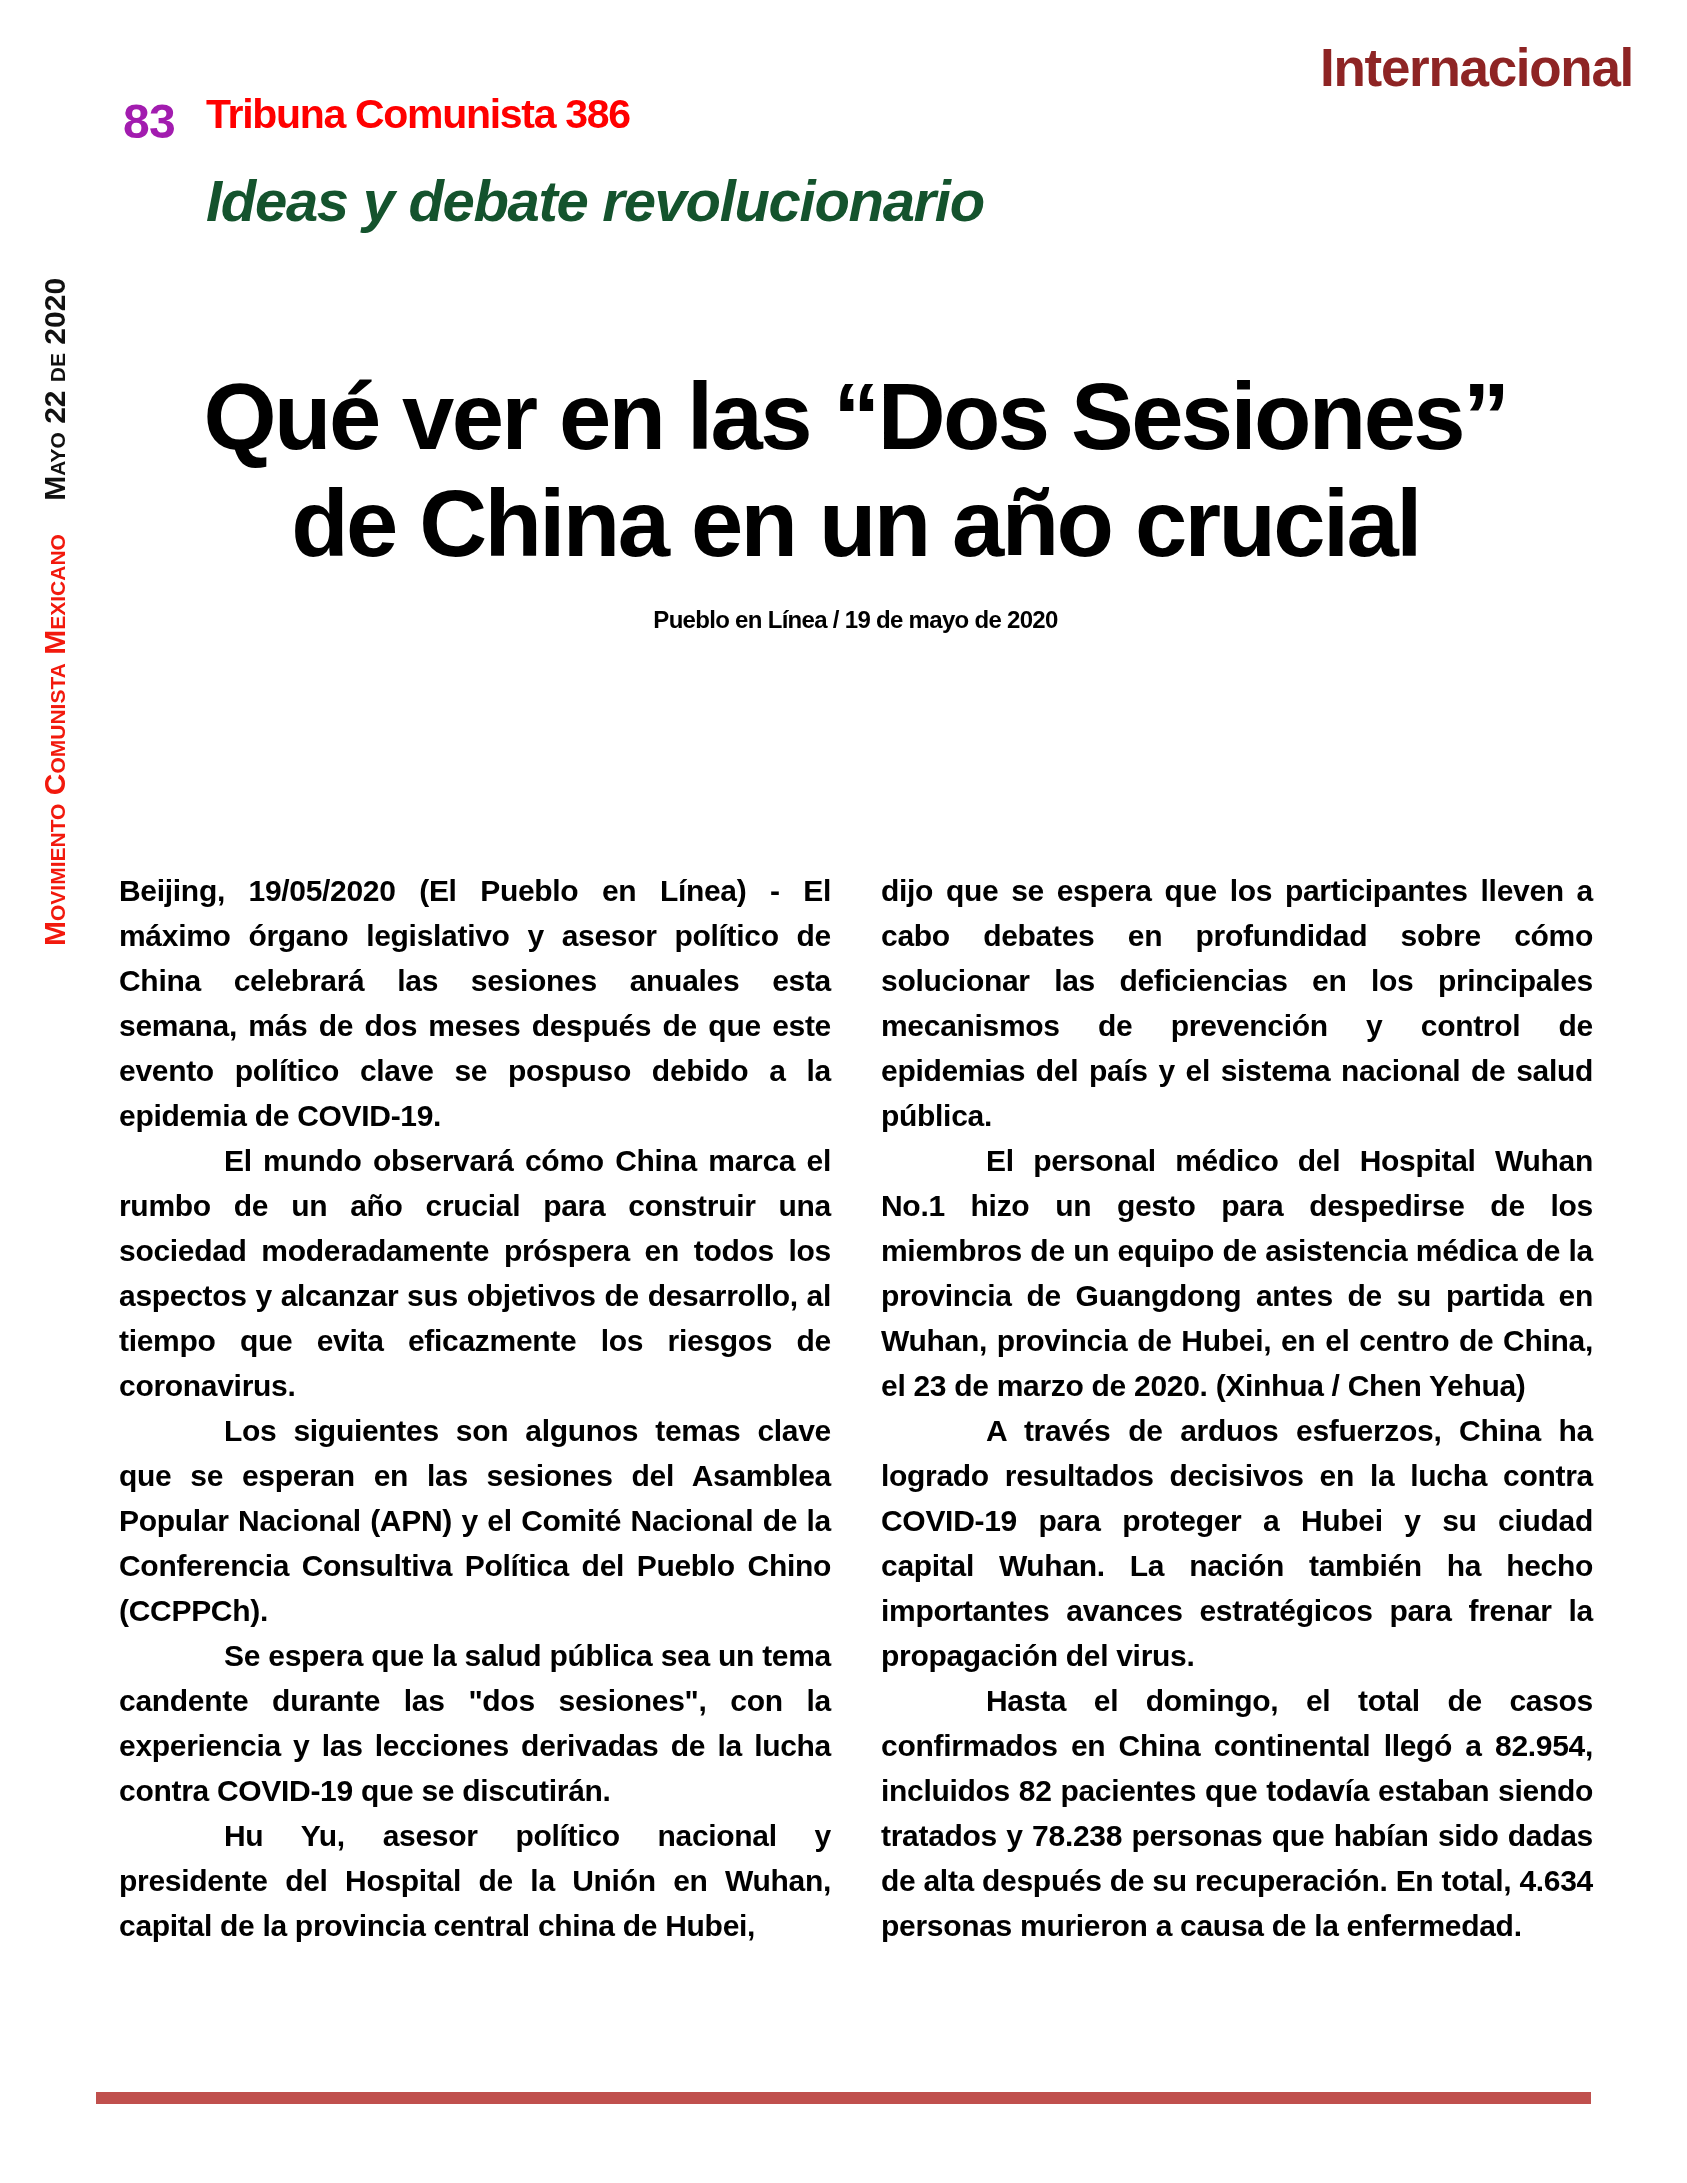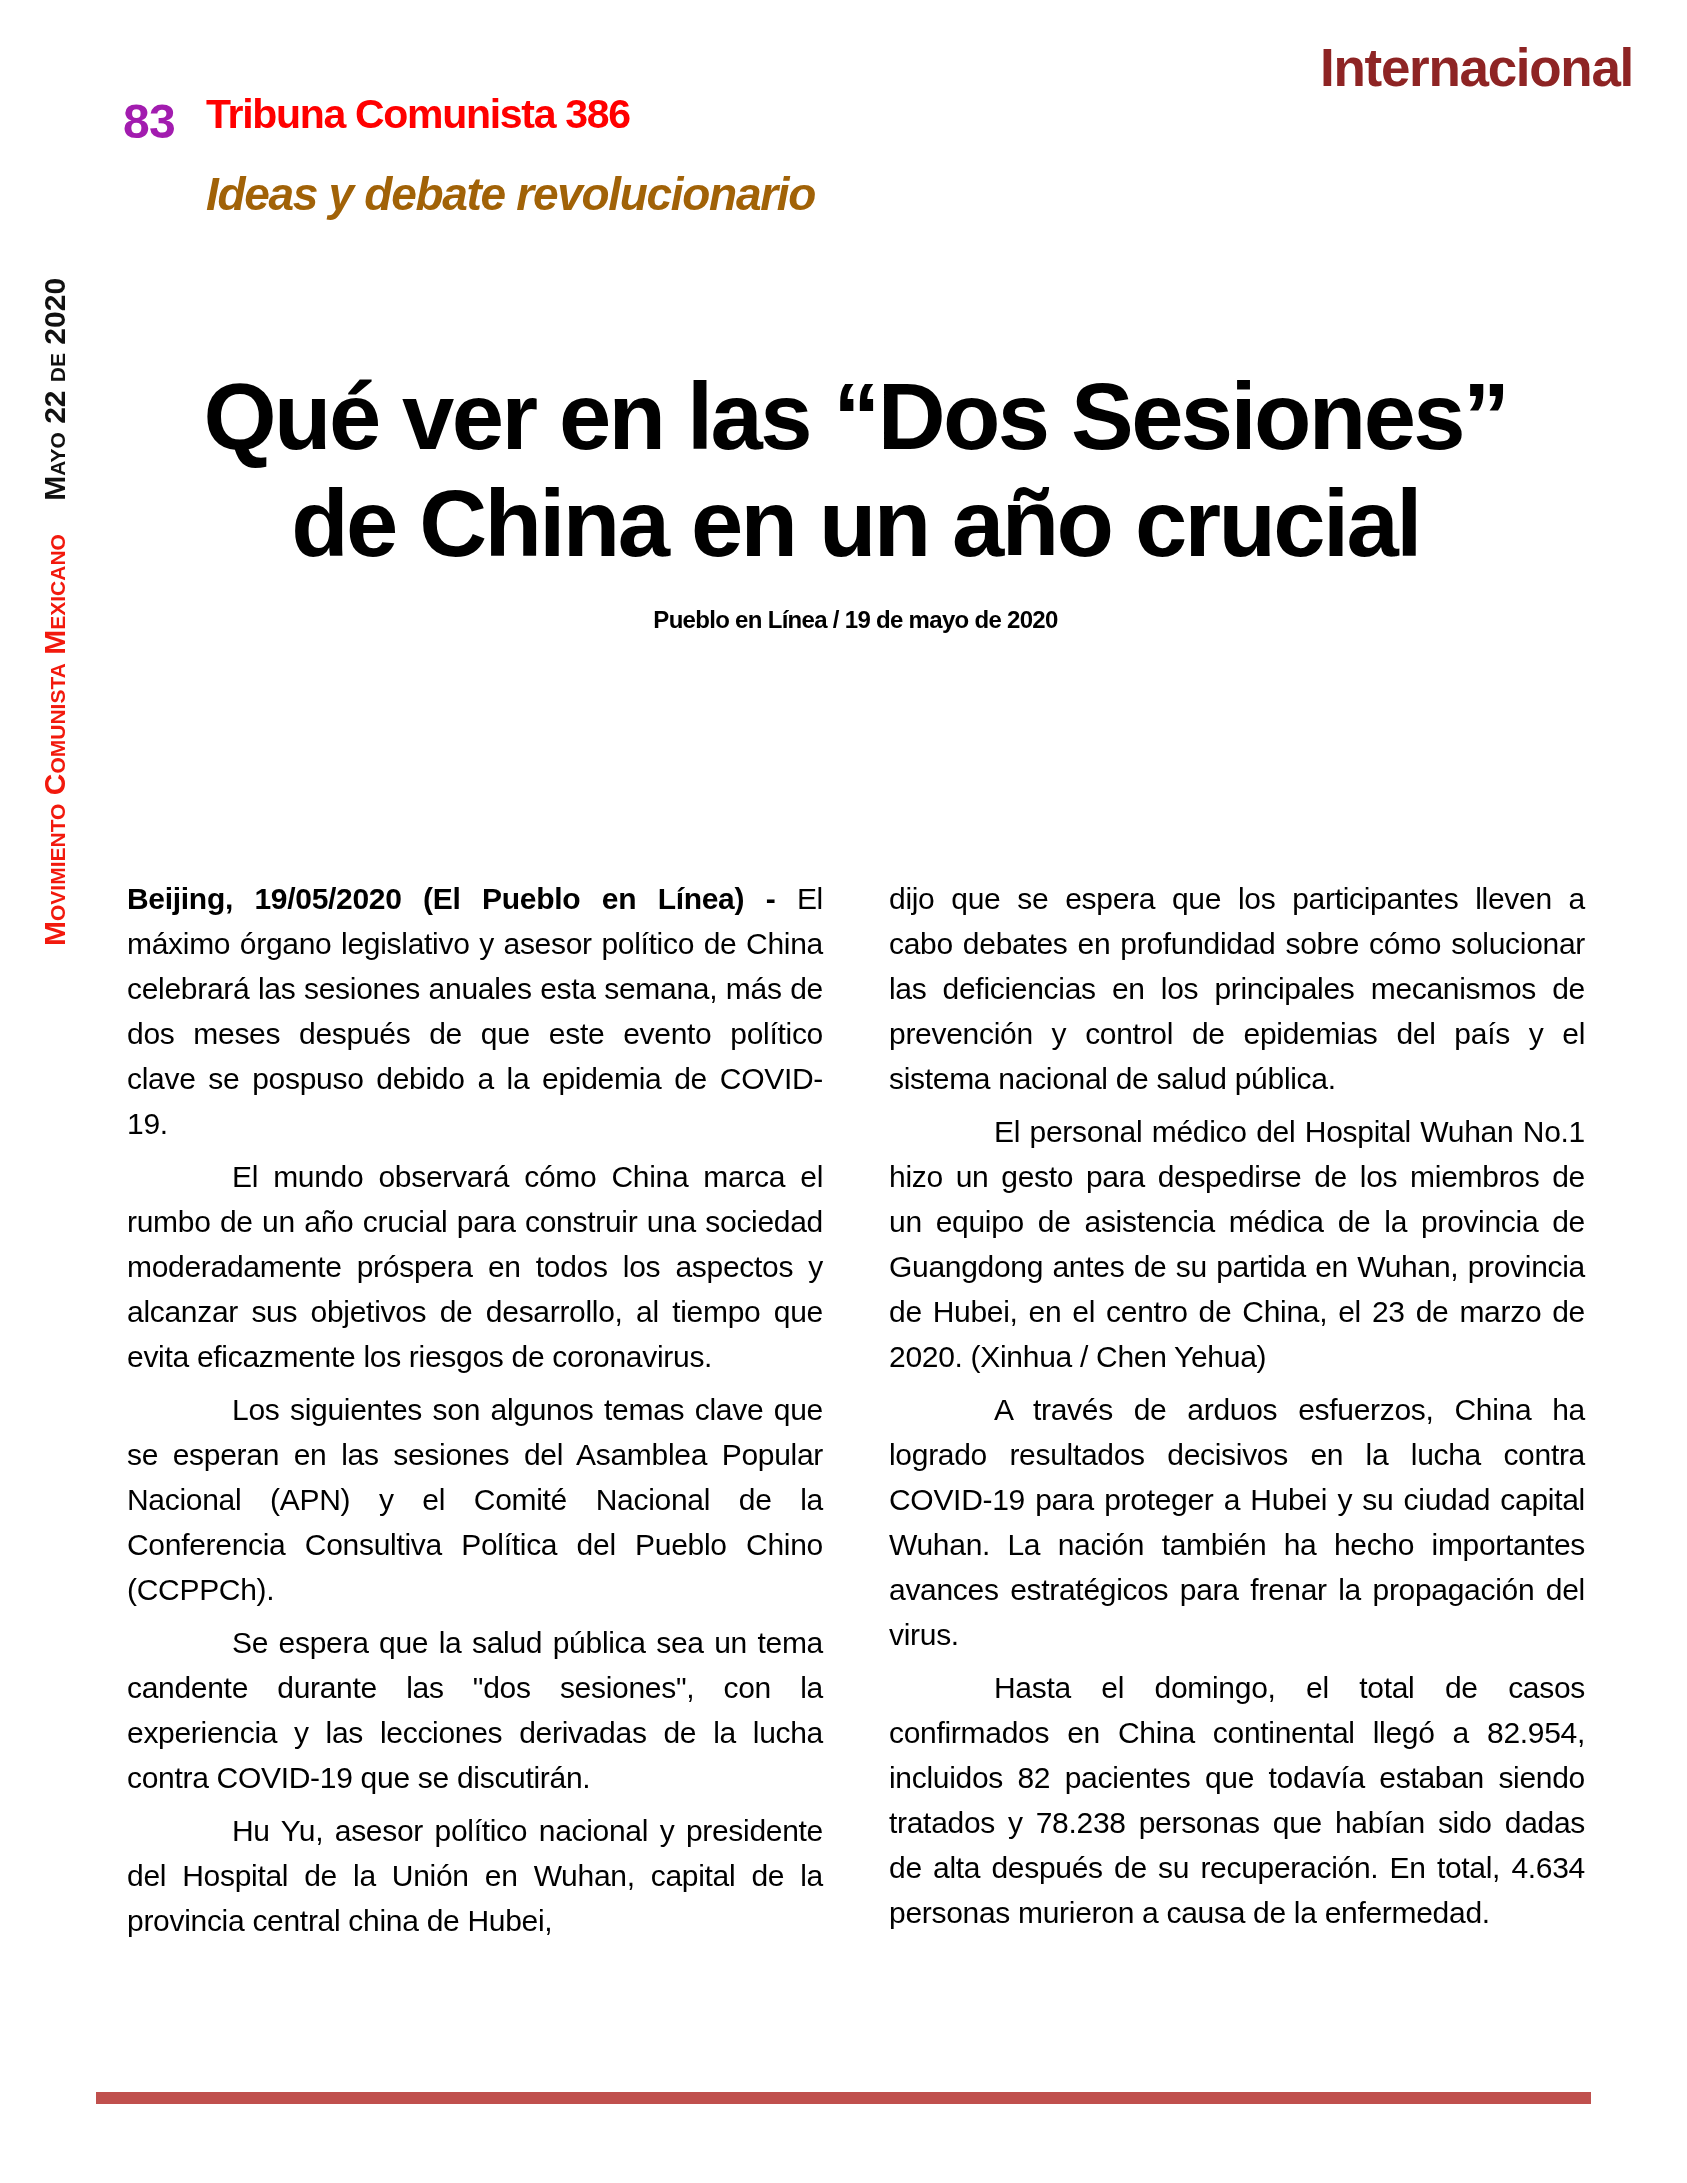--- a/index.html
+++ b/index.html
@@ -13,21 +13,21 @@
     font-size:48px; font-weight:bold; color:#a21caf;
     letter-spacing:-0.7px;
   }
   .masthead {
     position:absolute; left:206px; top:91px;
     font-size:41px; font-weight:bold; color:var(--masthead-red);
     letter-spacing:-1.3px;
   }
   .tagline {
     position:absolute; left:206px; top:167px;
-    font-size:46px; font-weight:bold; font-style:italic; color:#a16207;
+    font-size:58px; font-weight:bold; font-style:italic; color:#14532d;
     letter-spacing:-1.3px;
   }
   .section {
     position:absolute; right:54px; top:37px;
     font-size:53px; font-weight:bold; color:var(--section-maroon);
     letter-spacing:-1.3px;
   }
   
   .sidebar {
     position:absolute; left:38px; top:946px;
@@ -50,21 +50,21 @@
     font-size:24px; letter-spacing:-0.7px;
   }
   
   .col {
     position:absolute; top:868px; width:712px;
     font-size:30px; line-height:45px; color:#000;
     text-align:justify; letter-spacing:-0.3px;
   }
   .col-left  { left:119px; }
   .col-right { left:881px; }
-  .para   { margin:8px; }
+  .para   { margin:0;font-weight:bold; }
   .indent { text-indent:105px; }
   .subhead {
     margin:66px 0 0 0; font-weight:bold; text-indent:105px;
     text-align:left;
   }
   
   .rule {
     position:absolute; left:96px; top:2092px; width:1495px; height:12px;
     background:var(--rule-red);
   }

